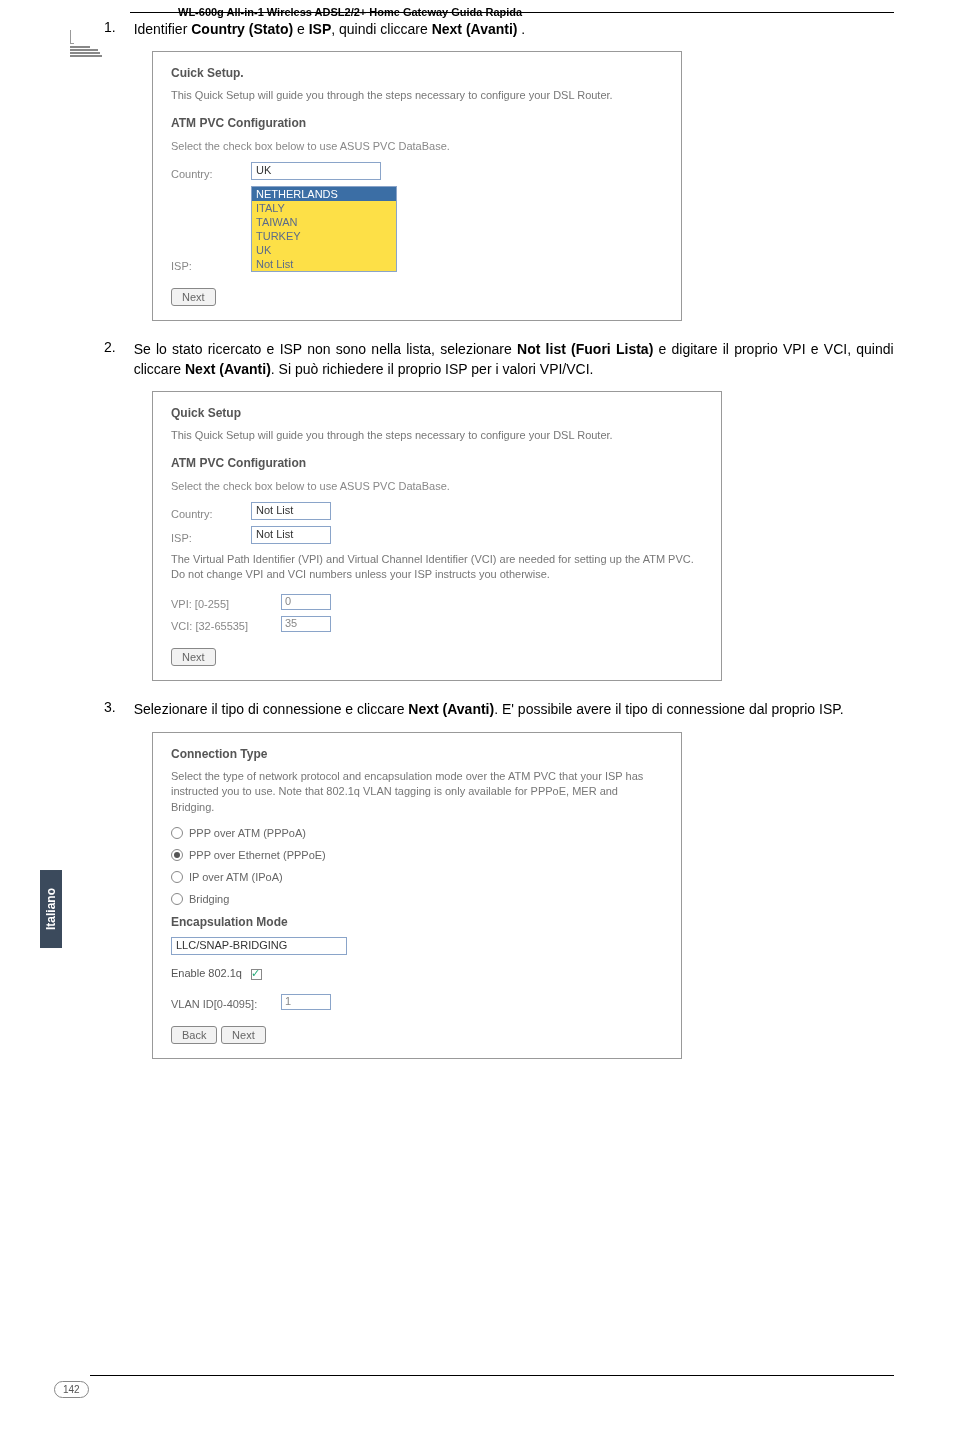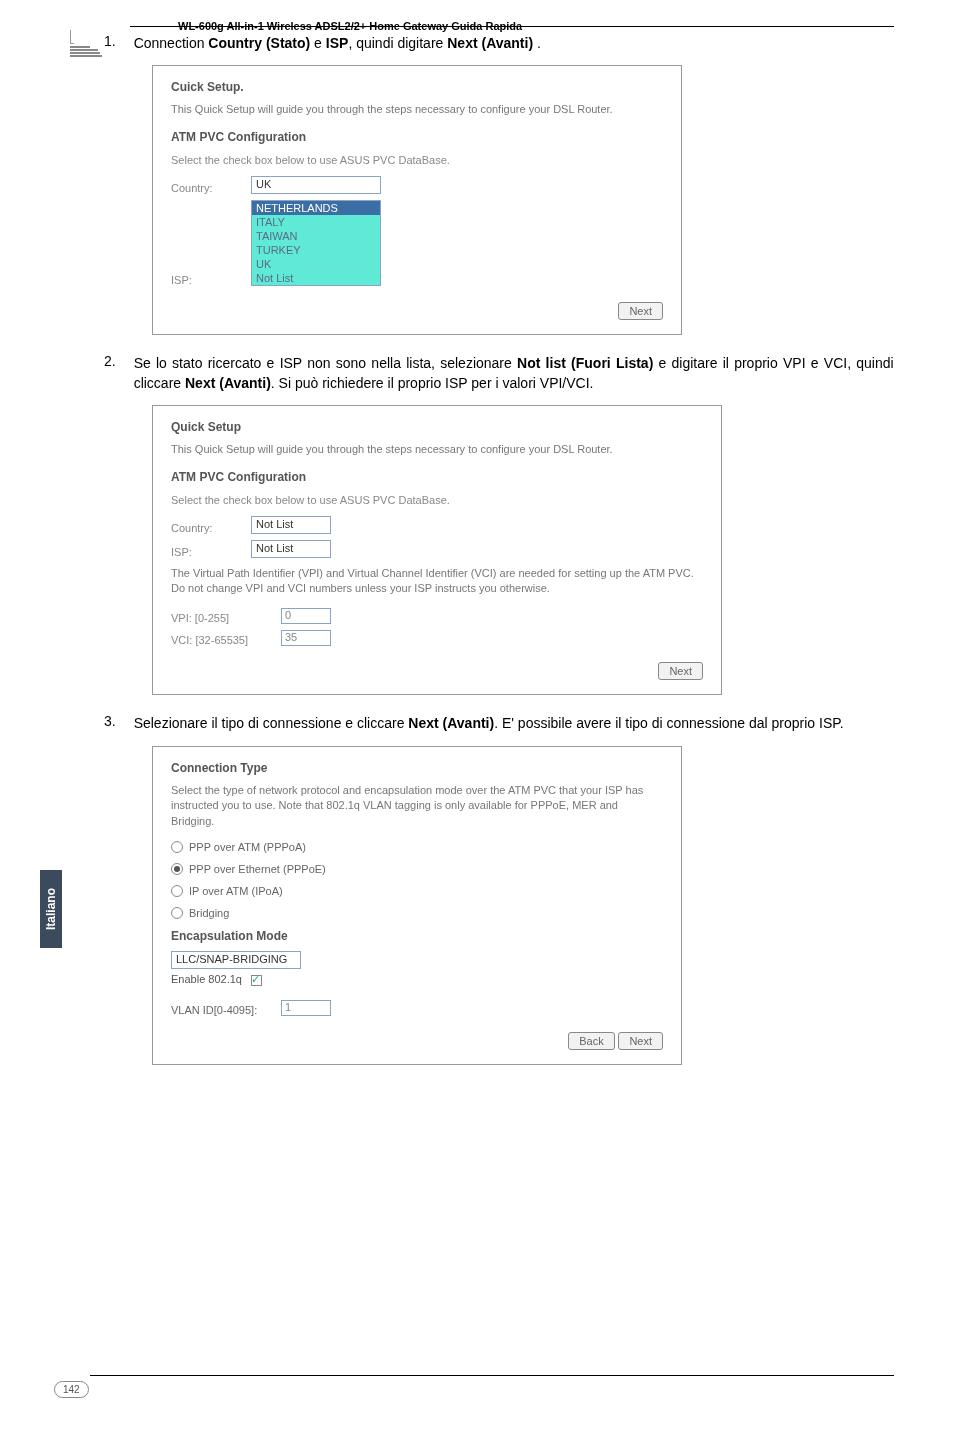--- a/index.html
+++ b/index.html
@@ -1,17 +1,17 @@
 <!DOCTYPE html>
 <html><head>
 <meta charset="utf-8">
 <style>
 *{margin:0;padding:0;box-sizing:border-box}
 body{font-family:Arial,Helvetica,sans-serif;font-size:13px;color:#000;background:#fff}
-.page{width:954px;height:1432px;padding:30px 60px 30px 90px;position:relative}
+.page{width:954px;height:1432px;padding:16px 60px 30px 90px;position:relative}
 .iconhdr{position:absolute;left:70px;top:30px}
 .iconhdr .gap{width:4px;height:14px;border-left:1px solid #999;border-bottom:1px solid #999;margin-bottom:2px}
 .iconhdr .bars{display:block}
 .iconhdr .bars span{display:block;height:2px;background:#888;margin-bottom:1px}
 .iconhdr .bars span:nth-child(1){width:20px}
 .iconhdr .bars span:nth-child(2){width:28px}
 .iconhdr .bars span:nth-child(3){width:30px}
 .iconhdr .bars span:nth-child(4){width:32px}
 .hdrline{border-top:1px solid #000;margin-left:40px;margin-bottom:0;position:relative;top:-6px}
 .hdrtxt{font-size:11px;font-weight:bold;margin-left:88px;margin-top:-10px}
@@ -24,25 +24,25 @@
 .screenshot{border:1px solid #999;background:#fff;margin:12px 0 18px 48px;padding:14px 18px 14px 18px}
 .ss-title{font-size:12px;font-weight:bold;color:#555;margin-bottom:8px}
 .ss-desc{font-size:11px;color:#777;margin-bottom:12px;line-height:1.4}
 .ss-sub{font-size:12px;font-weight:bold;color:#555;margin-bottom:10px}
 .ss-note{font-size:11px;color:#888;margin-bottom:10px}
 .row{display:flex;align-items:flex-end;margin-bottom:6px}
 .lbl{width:80px;font-size:11px;color:#888}
 .sel{border:1px solid #8aa4c9;background:#fff;font-size:11px;color:#333;padding:1px 4px;height:18px}
 .sel.wide{width:130px}
 .sel.mid{width:80px}
-.listbox{border:1px solid #8aa4c9;background:#5eead4;font-size:11px;color:#5a6b8a;width:130px}
+.listbox{border:1px solid #8aa4c9;background:#fde047;font-size:11px;color:#5a6b8a;width:146px}
 .listbox .sel-row{background:#3b6ea5;color:#fff;padding:1px 4px}
 .listbox div{padding:1px 4px}
 .btn{border:1px solid #888;border-radius:3px;background:#f2f2f2;font-size:11px;padding:2px 10px;color:#666;display:inline-block}
-.center{text-align:right;margin-top:16px}
+.center{text-align:left;margin-top:16px}
 .num-input{border:1px solid #8aa4c9;background:#fff;width:50px;height:16px;font-size:11px;color:#888;padding:0 3px}
 .radio-row{display:flex;align-items:center;margin-bottom:10px;font-size:11px;color:#666}
 .radio{width:12px;height:12px;border:1px solid #888;border-radius:50%;margin-right:6px;display:inline-block;position:relative}
 .radio.checked::after{content:"";position:absolute;width:6px;height:6px;background:#555;border-radius:50%;left:2px;top:2px}
 .chk{width:11px;height:11px;border:1px solid #888;display:inline-block;position:relative;margin-left:6px;vertical-align:middle}
 .chk.checked::after{content:"✓";position:absolute;left:-1px;top:-3px;font-size:11px;color:#2a7;}
 .tab{position:absolute;left:40px;top:870px;background:#3b4a5c;color:#fff;font-size:12px;font-weight:bold;padding:18px 4px;writing-mode:vertical-rl;transform:rotate(180deg)}
 .pagenum{position:absolute;left:54px;bottom:34px;border:1px solid #888;border-radius:10px;padding:2px 8px;font-size:10px;color:#555}
 .footer-line{position:absolute;left:90px;right:60px;bottom:56px;border-top:1px solid #000}
 </style>
@@ -60,21 +60,21 @@
       </div>
   </div>
   <div class="hdrtxt">WL-600g All-in-1 Wireless ADSL2/2+ Home Gateway Guida Rapida</div>
   <div class="hdrline"></div>
 
 
   <ol class="steps">
     <li>
       <span class="num">1.</span>
       <span class="txt">
-        <span>Connection </span><span class="bold">Country (Stato)</span><span> e </span><span class="bold">ISP</span><span>, quindi digitare </span><span class="bold">Next (Avanti)</span><span> .</span>
+        <span>Identifier </span><span class="bold">Country (Stato)</span><span> e </span><span class="bold">ISP</span><span>, quindi cliccare </span><span class="bold">Next (Avanti)</span><span> .</span>
       </span>
 
       <div class="screenshot" style="width:530px">
         <div class="ss-title">Cuick Setup.</div>
         <div class="ss-desc">This Quick Setup will guide you through the steps necessary to configure your DSL Router.</div>
         <div class="ss-sub">ATM PVC Configuration</div>
         <div class="ss-note">Select the check box below to use ASUS PVC DataBase.</div>
         <div class="row">
           <div class="lbl">Country:</div>
           <div class="sel wide">UK</div>
@@ -145,21 +145,21 @@
           </div>
         <div class="radio-row">
             <span class="radio"></span>
             <span>IP over ATM (IPoA)</span>
           </div>
         <div class="radio-row">
             <span class="radio"></span>
             <span>Bridging</span>
           </div>
         <div class="ss-title" style="margin-top:6px">Encapsulation Mode</div>
-        <div class="sel wide" style="width:130px;margin-bottom:4px">LLC/SNAP-BRIDGING</div>
+        <div class="sel wide" style="width:176px;margin-bottom:12px">LLC/SNAP-BRIDGING</div>
         <div style="font-size:11px;font-weight:normal;color:#555;margin-bottom:14px">
           <span>Enable 802.1q</span>
           <span class="chk checked"></span>
         </div>
         <div class="row">
           <div class="lbl" style="width:110px;color:#666">VLAN ID[0-4095]:</div>
           <div class="num-input">1</div>
         </div>
         <div class="center">
           <span class="btn">Back</span>

